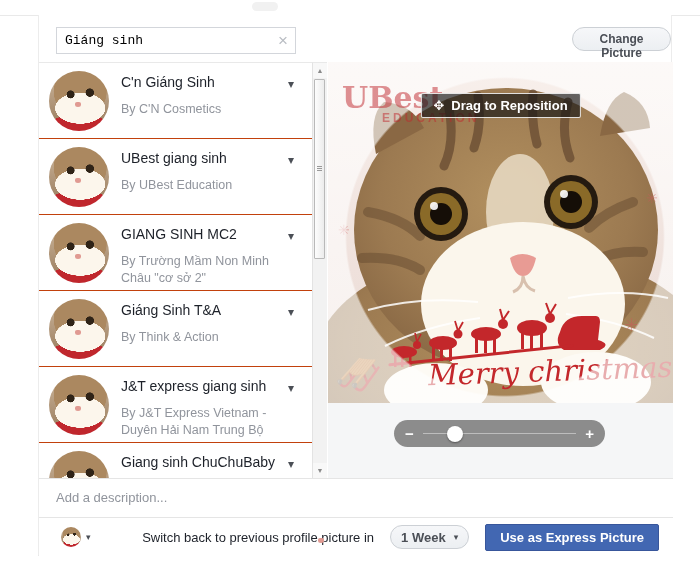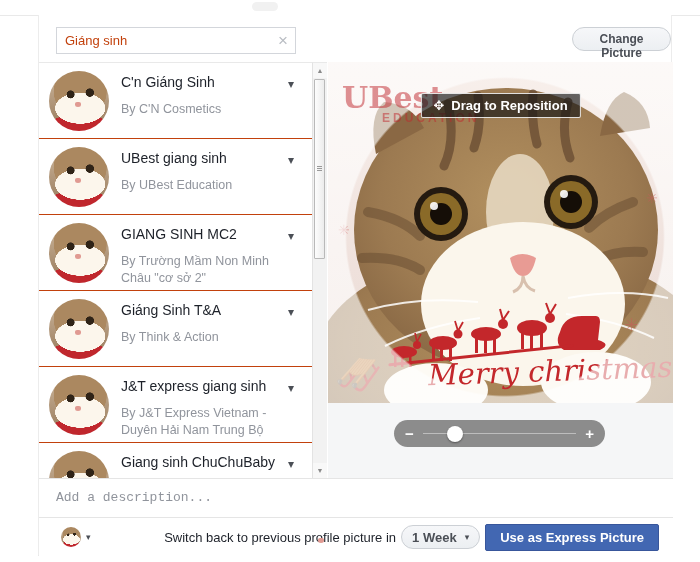--- a/index.html
+++ b/index.html
@@ -10,22 +10,22 @@
   .top-artifact { position:absolute; left:252px; top:2px; width:26px; height:9px;
     background:#f1f1f1; border-radius:5px; }
 
   .dialog { position:absolute; left:38px; top:15px; width:634px; height:541px;
     background:#fff; border-left:1px solid #ececec; border-right:1px solid #ececec;
     border-bottom:1px solid #e5e5e5; }
 
   
   .search-box { position:absolute; left:17px; top:12px; width:240px; height:27px;
     border:1px solid #d3d6db; background:#fff; display:flex; align-items:center; }
-  .search-box input { border:none; outline:none; flex:1; font-size:13px; color:#c2410c;
-    padding:0 8px; font-family:Liberation Sans, sans-serif; background:transparent; }
+  .search-box input { border:none; outline:none; flex:1; font-size:13px; color:#000000;
+    padding:0 8px; font-family:Liberation Mono, monospace; background:transparent; }
   .search-clear { width:24px; text-align:center; color:#b9bdc3; font-size:17px;
     cursor:pointer; line-height:1; }
   .btn-gray { background:linear-gradient(#f6f7f9,#eceff2); border:1px solid #ccd0d5;
     border-radius:12px; color:#4b4f56; font-weight:bold; font-size:12px;
     padding:4px 10px; font-family:inherit; cursor:pointer; }
   .change-btn { position:absolute; left:533px; top:12px; height:24px; }
 
   
   .frame-list { position:absolute; left:0; top:47px; width:274px; height:416px;
     border-top:1px solid #e9e9e9; border-right:1px solid #e3e3e3; overflow:hidden; background:#fff; }
@@ -86,29 +86,29 @@
     background:#8c8c8c; border-radius:14px; display:flex; align-items:center; padding:0 11px; }
   .zs-minus,.zs-plus { color:#fff; font-size:15px; font-weight:bold; line-height:1; cursor:pointer; }
   .zs-track { position:relative; flex:1; height:1px; background:#bdbdbd; margin:0 9px; }
   .zs-handle { position:absolute; left:21%; top:50%; width:16px; height:16px; margin:-8px 0 0 -8px;
     background:#fff; border-radius:50%; box-shadow:0 1px 2px rgba(0,0,0,.4); cursor:grab; }
 
   
   .description { position:absolute; left:0; top:463px; width:634px; height:39px;
     border-top:1px solid #e5e5e5; background:#fff; }
   .description input { border:none; outline:none; width:95%; margin:11px 0 0 17px;
-    font-size:13px; color:#15803d; font-family:Liberation Mono, monospace; }
+    font-size:13px; color:#15803d; font-family:Liberation Sans, sans-serif; }
   .description input::placeholder { color:#90949c; }
   .footer { position:absolute; left:0; top:502px; width:634px; height:39px;
     border-top:1px solid #e5e5e5; background:#fff; display:flex; align-items:center;
     padding:0 14px 0 22px; }
   .privacy { display:flex; align-items:center; gap:5px; cursor:pointer; }
   .mini-avatar { position:static; width:20px; height:20px; }
   .privacy-caret { font-size:9px; color:#4b4f56; }
-  .footer-right { margin-left:auto; display:flex; align-items:center; gap:5px; }
+  .footer-right { margin-left:auto; display:flex; align-items:center; gap:16px; }
   .switch-text { font-size:13px; color:#1d2129; }
   .week-btn { height:24px; display:flex; align-items:center; gap:8px; font-size:13px; padding:0 10px;text-align:center; }
   .week-caret { font-size:9px; }
   .btn-blue { background:#4267b2; border:1px solid #38569b; border-radius:2px; color:#fff;
     font-weight:bold; font-size:13px; padding:5px 14px; height:27px; cursor:pointer;
     font-family:inherit; }
 </style>
 </head>
 <body>
 

